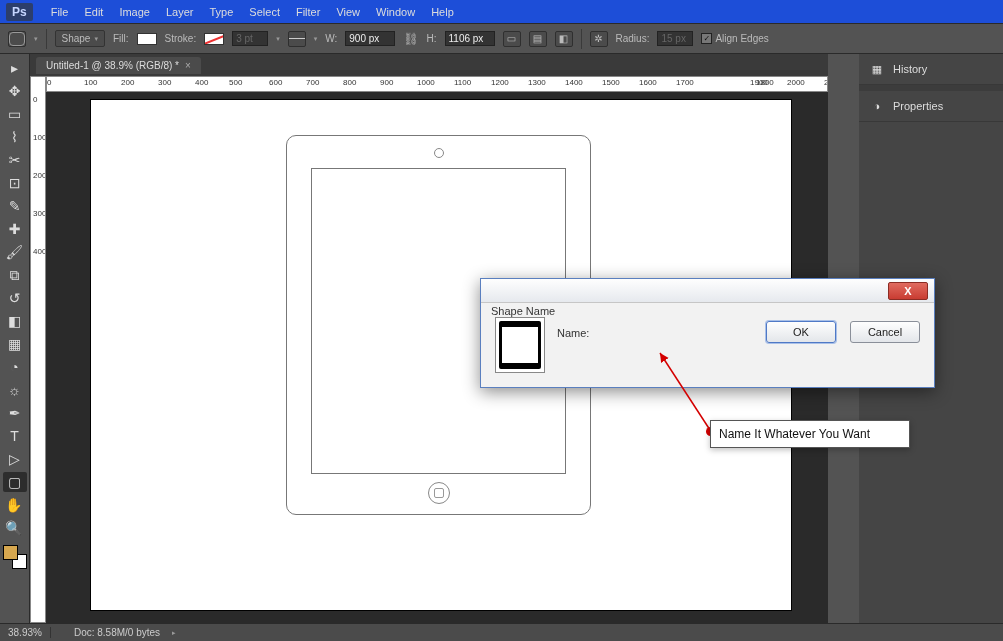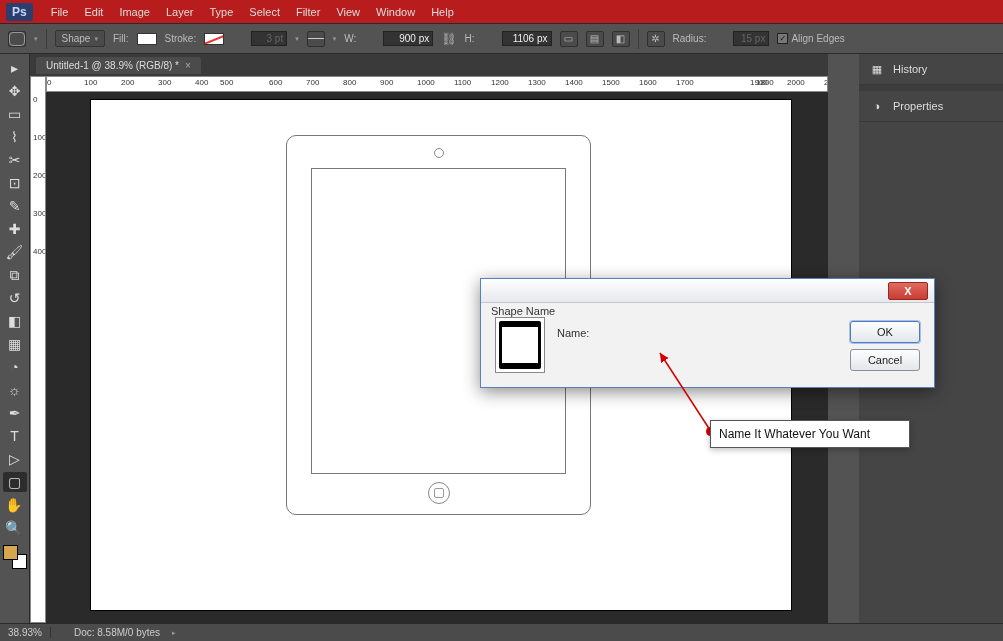--- a/index.html
+++ b/index.html
@@ -1,30 +1,30 @@
 <!DOCTYPE html>
 <html><head>
 <meta charset="utf-8">
 <style>
 * { margin: 0; padding: 0; box-sizing: border-box; font-family: "Segoe UI", Tahoma, sans-serif; }
 body { background: #535353; width: 1003px; height: 641px; overflow: hidden; position: relative; font-size: 11px; color: #ccc; }
 
 
-.menubar { background: #b91c1c; height: 24px; display: flex; align-items: center; padding-left: 6px; border-bottom: 1px solid #2a2a2a; }
+.menubar { background: #1d4ed8; height: 24px; display: flex; align-items: center; padding-left: 6px; border-bottom: 1px solid #2a2a2a; }
 .menubar .ps-badge { background: #2c3e6b; color: #c6d6ff; font-weight: bold; font-size: 12px; padding: 2px 6px; border-radius: 2px; margin-right: 10px; }
 .menubar .menu-item { color: #ddd; margin: 0 8px; cursor: default; }
 
 
 .optionsbar { background: #535353; height: 30px; display: flex; align-items: center; padding-left: 8px; gap: 8px; border-bottom: 1px solid #2a2a2a; font-size: 10px; color: #bbb; }
 .opt-rect { width: 18px; height: 14px; border: 1px solid #999; border-radius: 3px; }
 .opt-dropdown { background: #4b4b4b; border: 1px solid #333; padding: 2px 6px; border-radius: 2px; display: inline-flex; align-items: center; gap: 4px; }
 .opt-swatch { width: 20px; height: 12px; background: #fff; border: 1px solid #333; }
 .opt-swatch.stroke { background: #fff; position: relative; overflow: hidden; }
 .opt-swatch.stroke::after { content: ""; position: absolute; left: -3px; right: -3px; top: 50%; border-top: 2px solid #e33; transform: rotate(-22deg); }
-.opt-num { background: #333; border: 1px solid #222; color: #eee; width: 50px; padding: 1px 3px; text-align: right; margin-left: 19px; }
+.opt-num { background: #333; border: 1px solid #222; color: #eee; width: 50px; padding: 1px 3px; text-align: left; }
 .opt-num.dim { color: #666; width: 36px; }
 .opt-sep { width: 1px; height: 20px; background: #3a3a3a; }
 .opt-icon { width: 18px; height: 16px; border: 1px solid #2f2f2f; background: #4b4b4b; border-radius: 2px; display: inline-flex; align-items: center; justify-content: center; }
 .opt-check { display: inline-flex; align-items: center; gap: 3px; }
 .opt-check .box { width: 11px; height: 11px; border: 1px solid #222; background: #777; display: inline-flex; align-items: center; justify-content: center; font-size: 8px; color: #111; }
 .chain { font-size: 12px; }
 
 
 .toolbar { position: absolute; left: 0; top: 54px; width: 30px; bottom: 18px; background: #535353; border-right: 1px solid #2a2a2a; display: flex; flex-direction: column; align-items: center; padding-top: 4px; gap: 3px; }
 .tool { width: 24px; height: 20px; display: flex; align-items: center; justify-content: center; color: #ddd; border-radius: 2px; font-size: 14px; position: relative; }
@@ -67,21 +67,21 @@
 .dialog { position: absolute; left: 480px; top: 278px; width: 455px; background: #f2f2f2; border: 1px solid #5a7fbf; box-shadow: 0 4px 16px rgba(0,0,0,0.45); font-size: 11px; color: #222; }
 .dlg-title { background: linear-gradient(#fefefe, #e6e9ee); height: 24px; display: flex; align-items: center; padding: 0 6px 0 10px; border-bottom: 1px solid #c6c6c6; }
 .dlg-title .t { flex: 1; font-weight: 500; color: #333; margin-top: 40px; }
 .dlg-close { width: 40px; height: 18px; background: linear-gradient(#e06b5f, #c93c32); border: 1px solid #8b2c24; border-radius: 2px; color: #fff; display: flex; align-items: center; justify-content: center; font-weight: bold; font-size: 11px; }
 .dlg-body { padding: 14px; display: flex; align-items: flex-start; gap: 12px; }
 .dlg-thumb { width: 50px; height: 56px; border: 1px solid #888; box-shadow: inset 0 0 0 2px #fff; background: #fff; padding: 3px; display: flex; }
 .dlg-thumb .ipad-mini { flex: 1; border: 3px solid #000; border-top-width: 6px; border-bottom-width: 6px; border-radius: 2px; }
 .dlg-form { flex: 1; display: flex; align-items: center; gap: 8px; padding-top: 10px; }
 .dlg-form label { color: #333; }
 .dlg-form input { flex: 1; border: 1px solid #7a9fd6; padding: 2px 4px; font-size: 11px; height: 20px; background: #fff; }
-.dlg-btns { display: flex; flex-direction: column; gap: 6px; padding-top: 4px; }
+.dlg-btns { display: flex; flex-direction: row; gap: 14px; padding-top: 4px; }
 .dlg-btns button { width: 70px; height: 22px; background: linear-gradient(#fefefe, #e3e6ea); border: 1px solid #8a8f99; border-radius: 3px; color: #222; font-size: 11px; cursor: pointer; }
 .dlg-btns button.primary { border-color: #4f79c6; box-shadow: 0 0 0 1px rgba(80,130,220,.45); }
 
 
 .callout-box { position: absolute; width: 200px; left: 710px; top: 420px; background: #fff; border: 1px solid #555; padding: 6px 8px; color: #111; box-shadow: 0 2px 6px rgba(0,0,0,0.25); font-size: 12px; }
 .callout-dot { position: absolute; width: 9px; height: 9px; background: #d40000; border-radius: 50%; left: 706px; top: 427px; }
 .callout-line { position: absolute; pointer-events: none; }
 
 .tiny-tri { font-size: 7px; color: #999; }
 </style>
@@ -188,21 +188,21 @@
   </div>
 </div>
 
 <div class="ruler-h">
     <div class="ticks" id="rulerH">
       <span class="lbl" style="left: 0px;">0</span>
       <span class="lbl" style="left: 37px;">100</span>
       <span class="lbl" style="left: 74px;">200</span>
       <span class="lbl" style="left: 111px;">300</span>
       <span class="lbl" style="left: 148px;">400</span>
-      <span class="lbl" style="left: 173px;">500</span>
+      <span class="lbl" style="left: 182px;">500</span>
       <span class="lbl" style="left: 222px;">600</span>
       <span class="lbl" style="left: 259px;">700</span>
       <span class="lbl" style="left: 296px;">800</span>
       <span class="lbl" style="left: 333px;">900</span>
       <span class="lbl" style="left: 370px;">1000</span>
       <span class="lbl" style="left: 407px;">1100</span>
       <span class="lbl" style="left: 444px;">1200</span>
       <span class="lbl" style="left: 481px;">1300</span>
       <span class="lbl" style="left: 518px;">1400</span>
       <span class="lbl" style="left: 555px;">1500</span>

